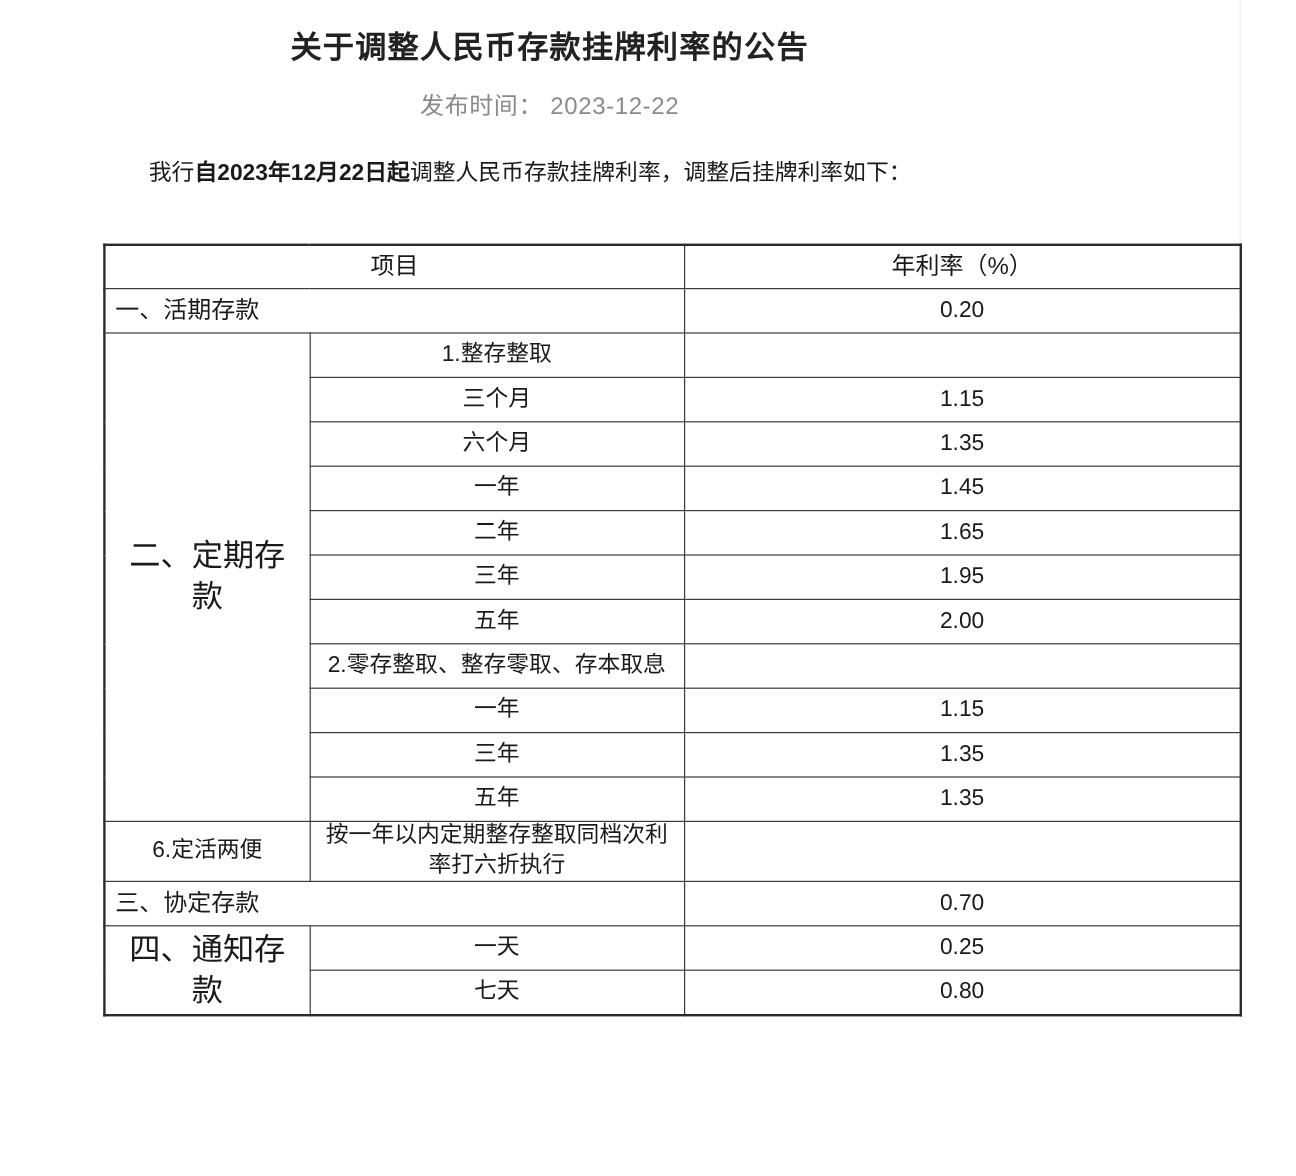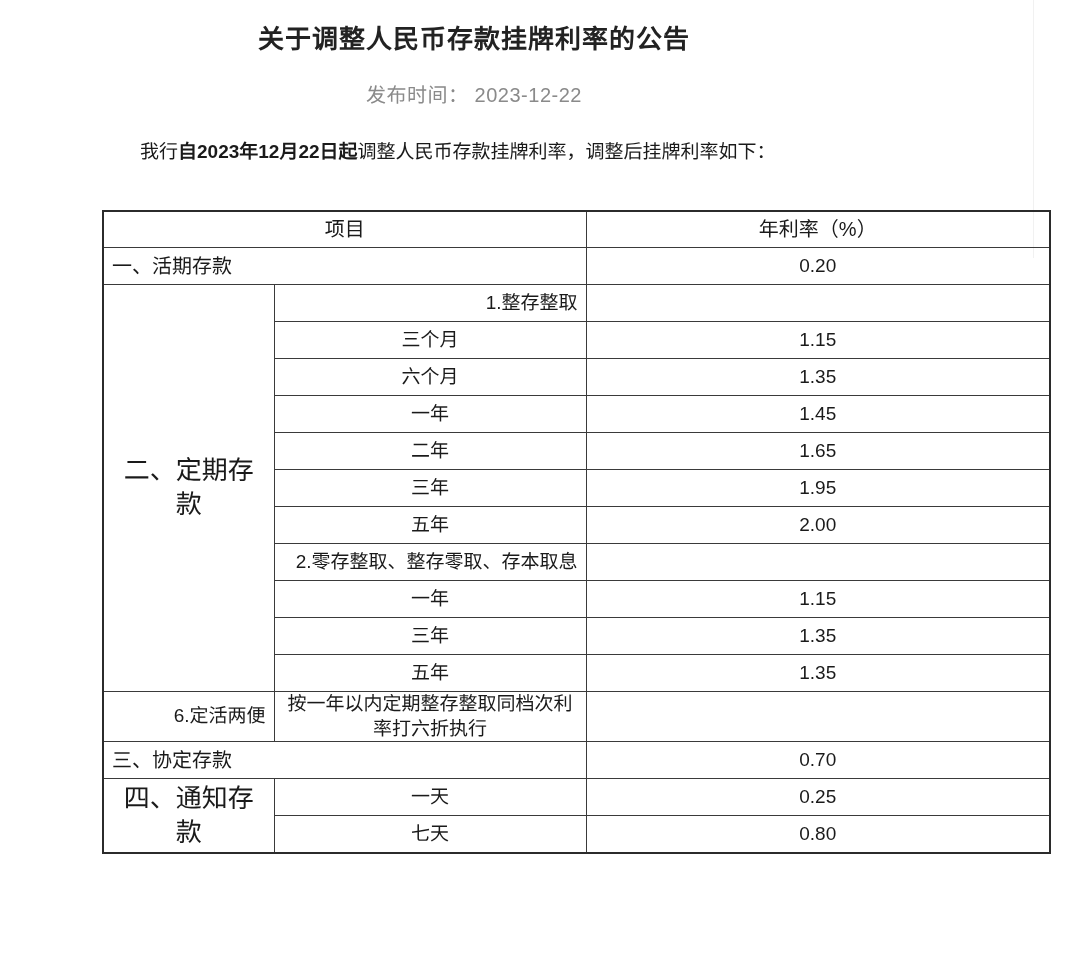--- a/index.html
+++ b/index.html
@@ -23,38 +23,38 @@
     position: absolute;
     top: 0;
     left: 1033px;
     width: 1px;
     height: 258px;
     background: #f1f1f1;
   }
 
   .doc {
     position: absolute;
-    left: 16px;
+    left: 0;
     top: 0;
     width: 916px;
   }
 
   .doc-title {
     margin: 0;
     padding-top: 22px;
     text-align: center;
     font-size: 26px;
     font-weight: 700;
     letter-spacing: 1px;
     color: #222222;
     line-height: 1.35;
   }
 
   .doc-date {
-    margin: 8px;
+    margin: 1px;
     padding-top: 14px;
     text-align: center;
     font-size: 20px;
     font-weight: 400;
     color: #8a8a8a;
     letter-spacing: 0.5px;
   }
 
   .salutation {
     margin: 0;
@@ -117,21 +117,21 @@
     padding-left: 14px;
     height: 44px;
   }
   .sec-label-mid {
     font-weight: 700;
     font-size: 26px;
     text-align: center;
     vertical-align: middle;
   }
   .grp-label {
-    text-align: right;
+    text-align: center;
     padding-left: 10px;
   }
   .term {
     text-align: center;
   }
   .rate {
     text-align: center;
   }
   .note {
     text-align: center;

